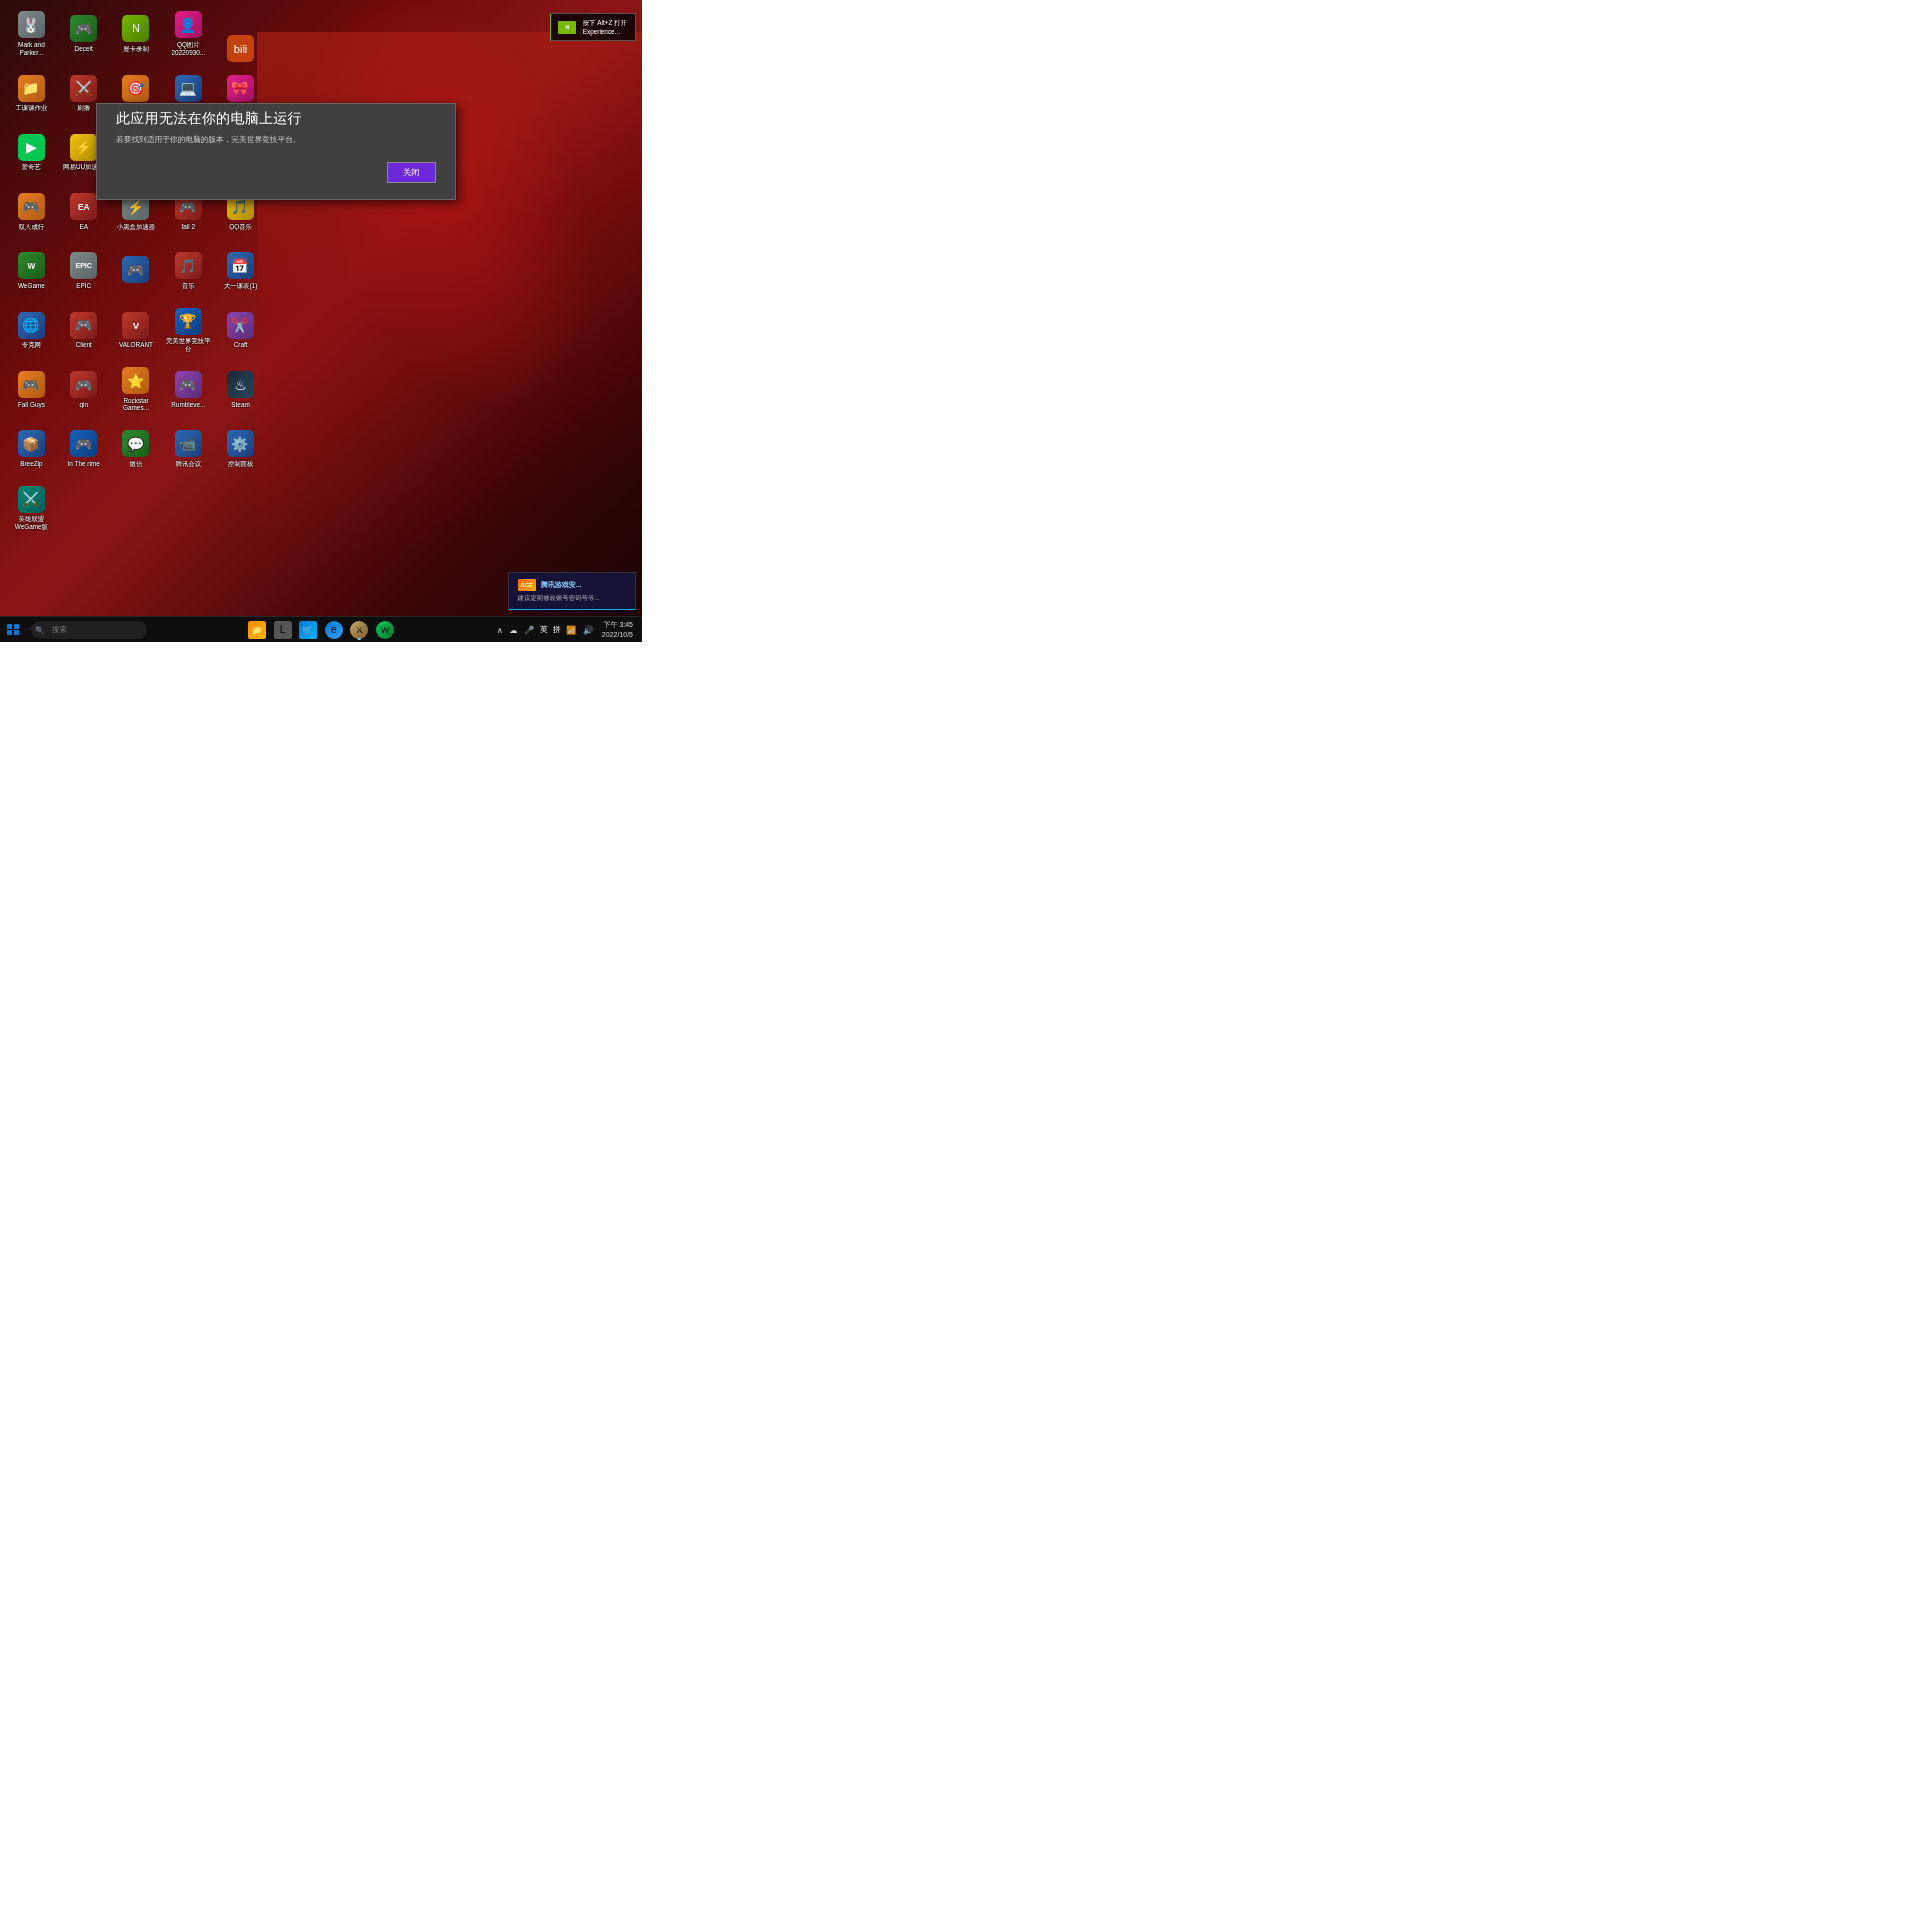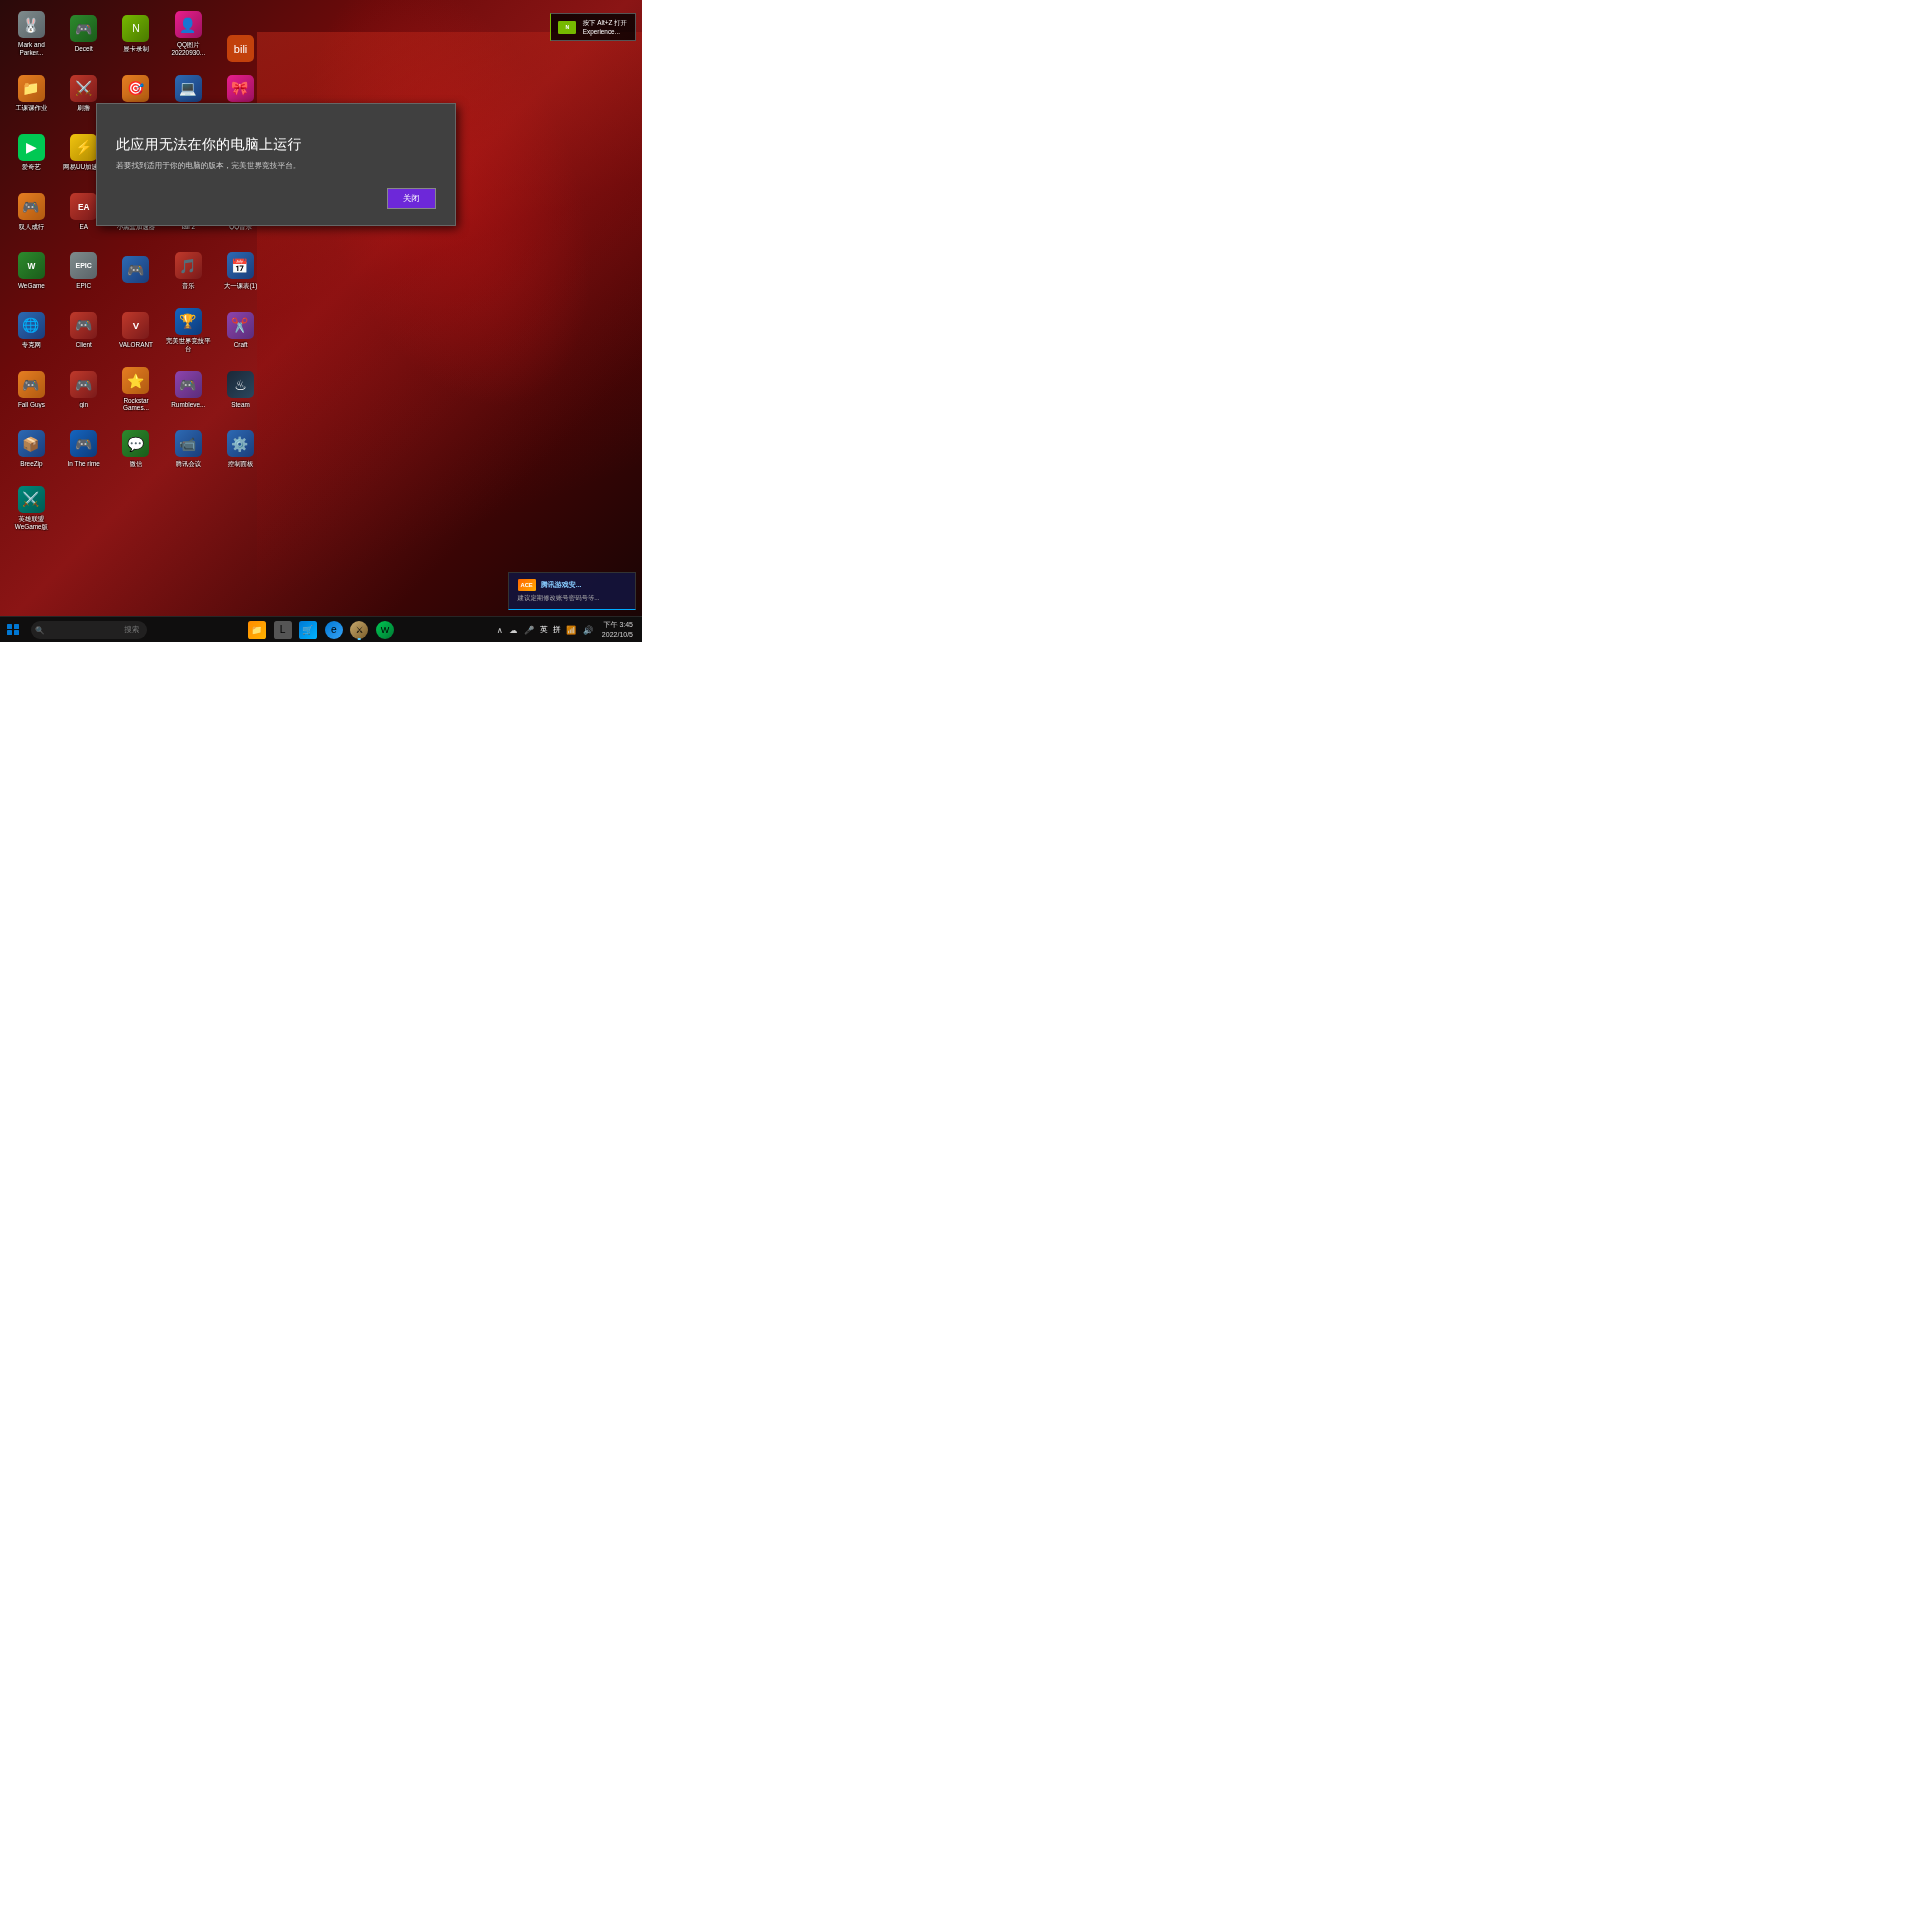--- a/index.html
+++ b/index.html
@@ -147,21 +147,21 @@
       top: 103px;
       left: 96px;
       width: 360px;
       background: #404040;
       border: 0.6px solid #666;
       z-index: 100;
       box-shadow: 2.6px 2.6px 9.6px rgba(0,0,0,0.7);
     }
 
     #error-dialog-content {
-      padding: 32px 19px 13px 19px;
+      padding: 6px 19px 13px 19px;
     }
 
     #error-title {
       font-size: 14px;
       color: white;
       font-weight: 400;
       margin-bottom: 6.4px;
       letter-spacing: 0.3px;
     }
 
@@ -241,21 +241,20 @@
       border-radius: 13px;
       height: 18px;
       width: 116px;
       padding: 0 7.7px 0 20.5px;
       color: rgba(255,255,255,0.7);
       font-size: 7.7px;
       font-family: 'Microsoft YaHei', sans-serif;
       outline: none;
       cursor: pointer;
       position: relative;
-      text-align: right;
     }
 
     #search-wrapper {
       position: relative;
       margin-left: 2.6px;
     }
 
     #search-icon-tb {
       position: absolute;
       left: 6.4px;

